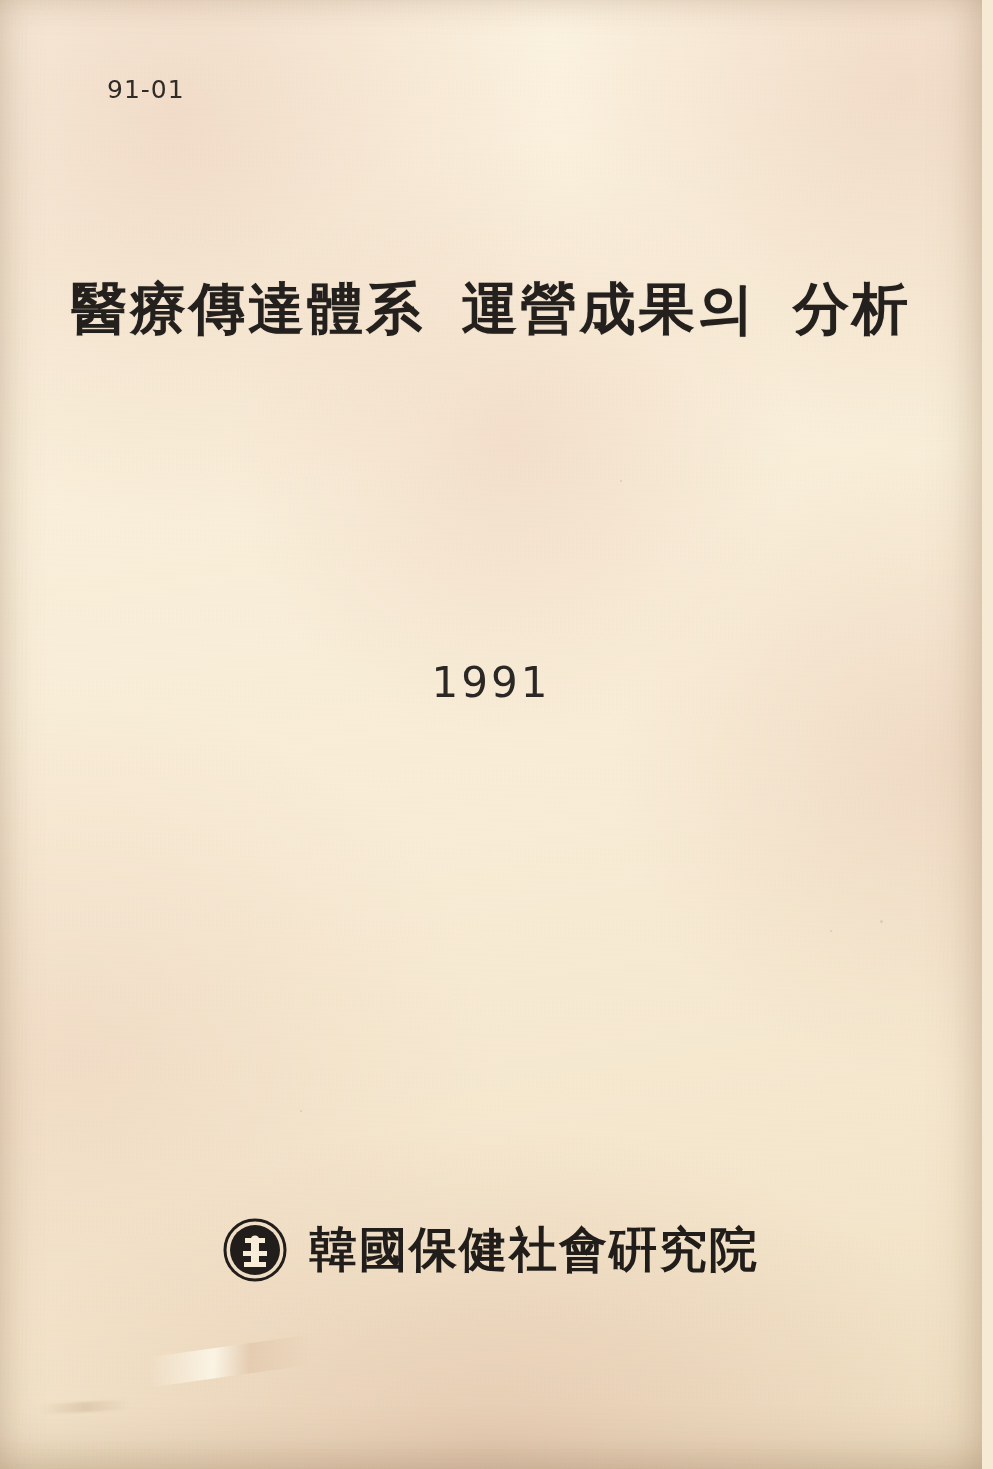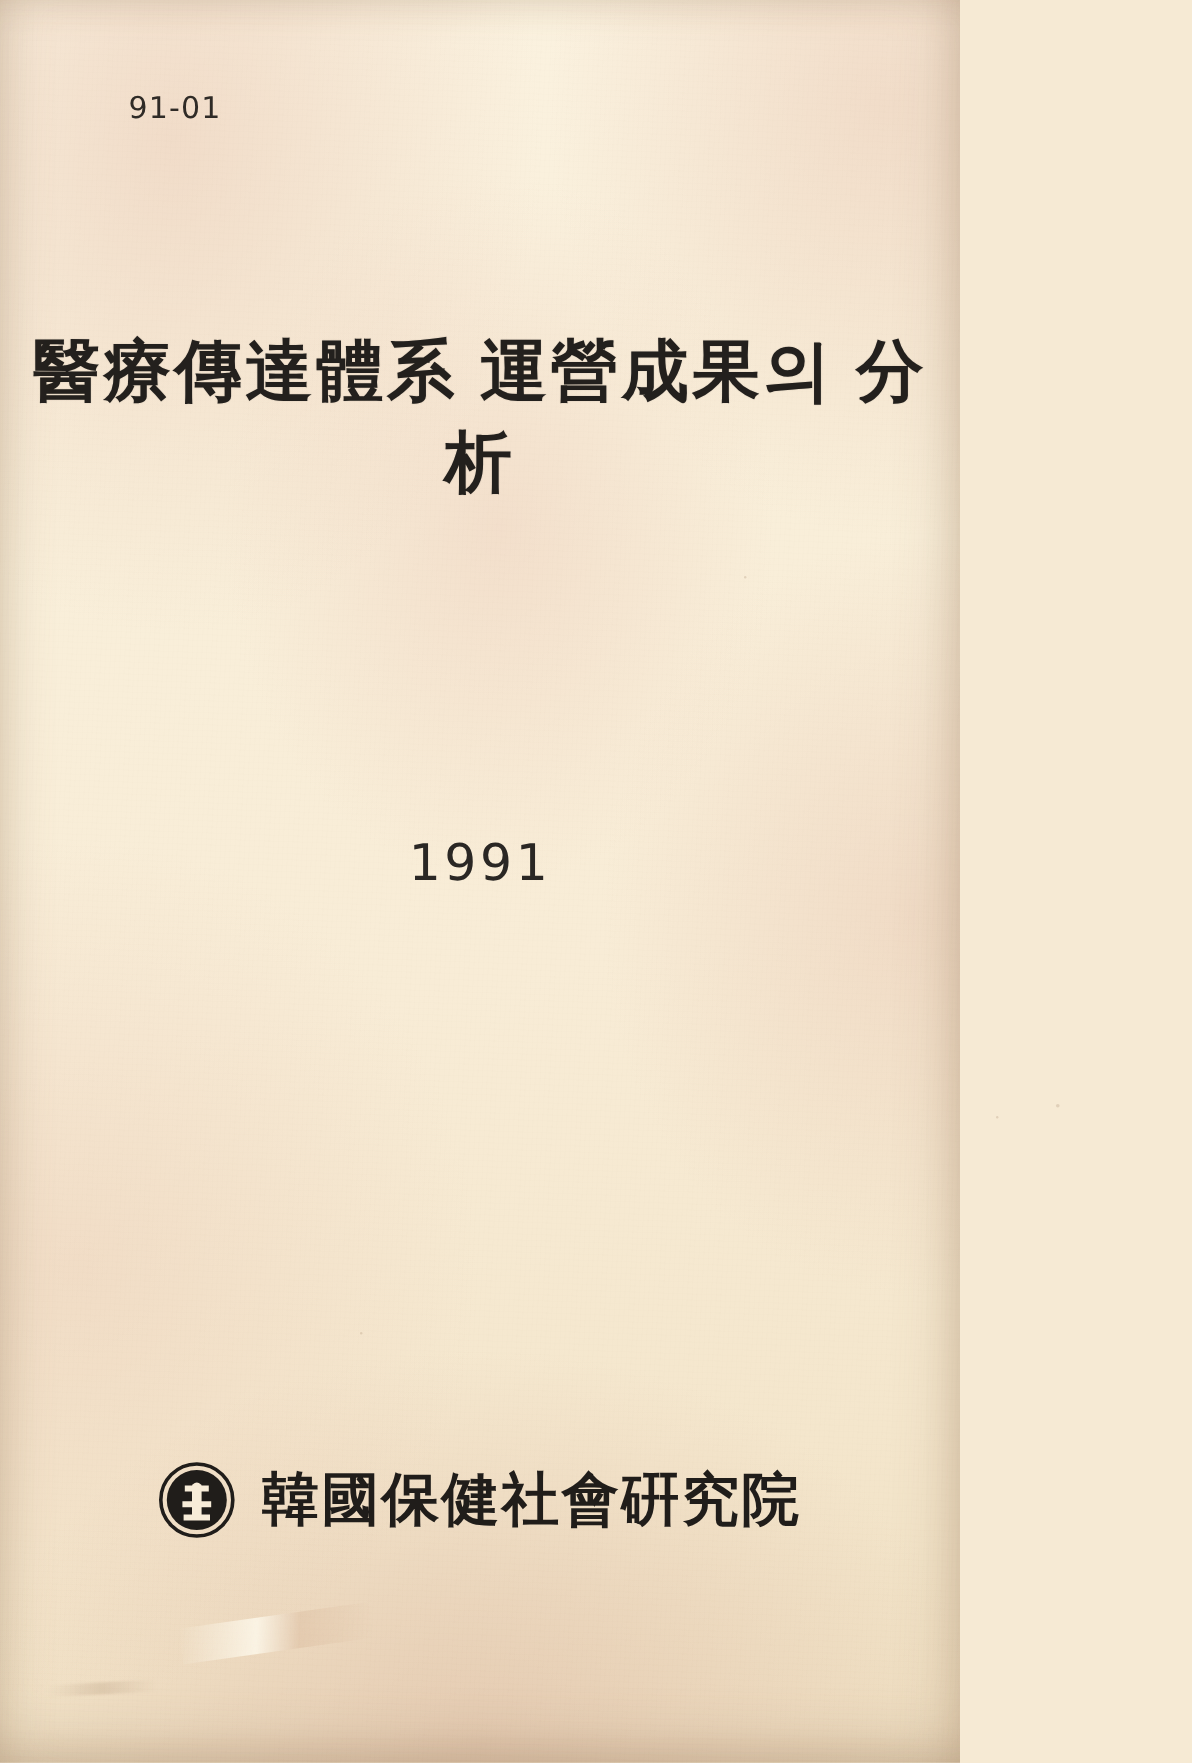--- a/index.html
+++ b/index.html
@@ -9,21 +9,21 @@
   body {
     width: 993px;
     height: 1469px;
     overflow: hidden;
     font-family: "Liberation Serif", serif;
     background: #f6ead4;
   }
 
   .cover {
     position: relative;
-    width: 800px;
+    width: 982px;
     height: 1469px;
     box-sizing: border-box;
     background:
       radial-gradient(ellipse 55% 40% at 18% 8%, rgba(226,188,168,0.40) 0%, rgba(226,188,168,0.0) 70%),
       radial-gradient(ellipse 40% 28% at 52% 30%, rgba(228,186,170,0.30) 0%, rgba(228,186,170,0.0) 72%),
       radial-gradient(ellipse 50% 35% at 92% 6%, rgba(224,182,162,0.35) 0%, rgba(224,182,162,0.0) 70%),
       radial-gradient(ellipse 45% 30% at 95% 52%, rgba(222,180,160,0.30) 0%, rgba(222,180,160,0.0) 72%),
       radial-gradient(ellipse 60% 35% at 8% 72%, rgba(226,186,166,0.28) 0%, rgba(226,186,166,0.0) 70%),
       radial-gradient(ellipse 70% 30% at 50% 99%, rgba(214,176,154,0.45) 0%, rgba(214,176,154,0.0) 75%),
       linear-gradient(170deg, #fbf2e0 0%, #f9efda 28%, #f8ecd6 55%, #f4e6cc 82%, #efdfc2 100%);
@@ -60,39 +60,38 @@
     color: #2f2b27;
     white-space: nowrap;
   }
 
   .title {
     position: absolute;
     left: 0;
     right: 0;
     top: 272px;
     text-align: center;
-    font-family: Liberation Sans, sans-serif;
+    font-family: Liberation Mono, monospace;
     font-size: 56px;
     font-weight: 700;
     letter-spacing: 3px;
     color: #23201d;
     text-shadow: 0 0 1px rgba(40,35,30,0.25);
   }
 
   .year {
     position: absolute;
     left: 0;
     right: 0;
     top: 658px;
     text-align: center;
     font-family: "DejaVu Sans", sans-serif;
     font-size: 42px;
     letter-spacing: 3px;
     color: #2a2724;
-    margin-top: 36px;
   }
 
   .publisher-row {
     position: absolute;
     left: 0;
     right: 0;
     top: 1218px;
     display: flex;
     align-items: flex-start;
     justify-content: center;

